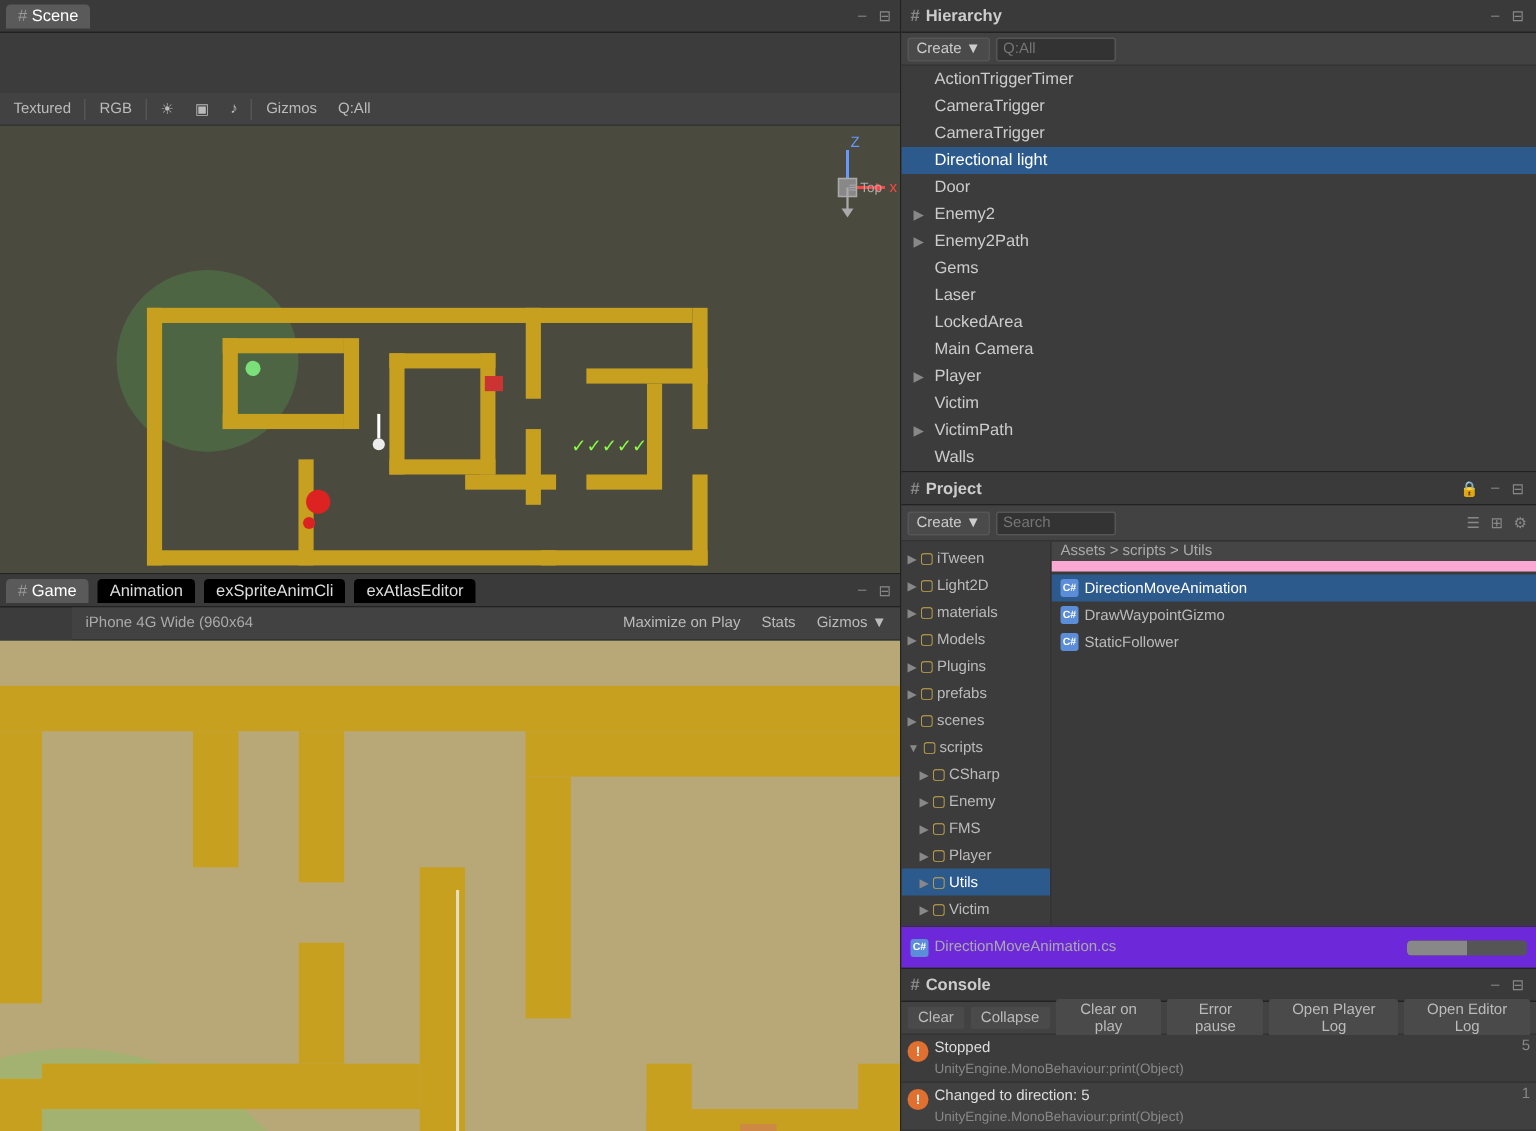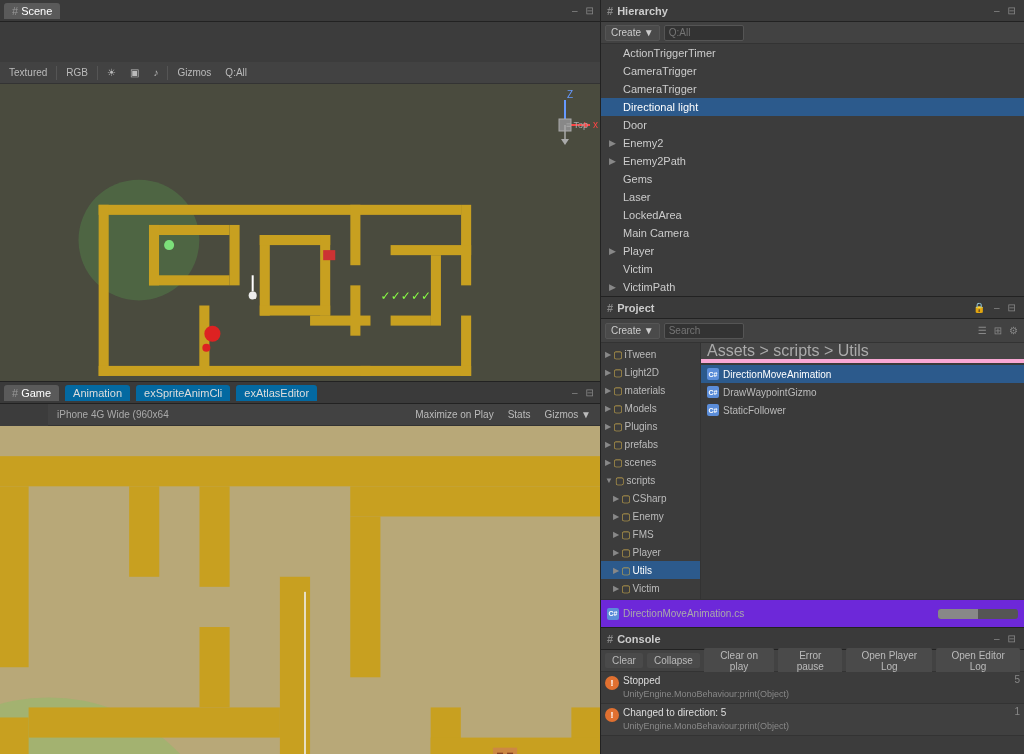--- a/index.html
+++ b/index.html
@@ -50,21 +50,21 @@
       height: 22px;
       padding: 0 4px;
       gap: 4px;
     }
 
     .panel-tab {
       display: flex;
       align-items: center;
       gap: 3px;
       padding: 2px 8px;
-      background: #0369a1;
+      background: #000000;
       border-radius: 3px 3px 0 0;
       font-size: 11px;
       color: #ddd;
       cursor: pointer;
     }
 
     .panel-tab.active {
       background: #5a5a5a;
       color: #fff;
     }
@@ -273,23 +273,23 @@
       flex-direction: column;
       overflow: hidden;
     }
 
     .files-breadcrumb {
       background: #454545;
       height: 20px;
       display: flex;
       align-items: center;
       padding: 0 6px;
-      font-size: 16px;
+      font-size: 10px;
       color: #aaa;
-      border-bottom: 4px solid #f9a8d4;
+      border-bottom: 7px solid #f9a8d4;
     }
 
     .files-list {
       flex: 1;
       overflow-y: auto;
       padding: 2px 0;
     }
 
     .file-item {
       display: flex;
@@ -728,20 +728,24 @@
     <span>Player</span>
   </div>
           <div class="hierarchy-item">
     <span class="arrow"></span>
     <span>Victim</span>
   </div>
           <div class="hierarchy-item">
     <span class="arrow">▶</span>
     <span>VictimPath</span>
   </div>
+          <div class="hierarchy-item">
+    <span class="arrow"></span>
+    <span>Walls</span>
+  </div>
         </div>
     </div>
 
     <div class="project-panel">
       <div class="project-header">
         <div class="hierarchy-title">
           <span style="color:#888;">#</span>
           <span>Project</span>
         </div>
         <div class="panel-controls">

